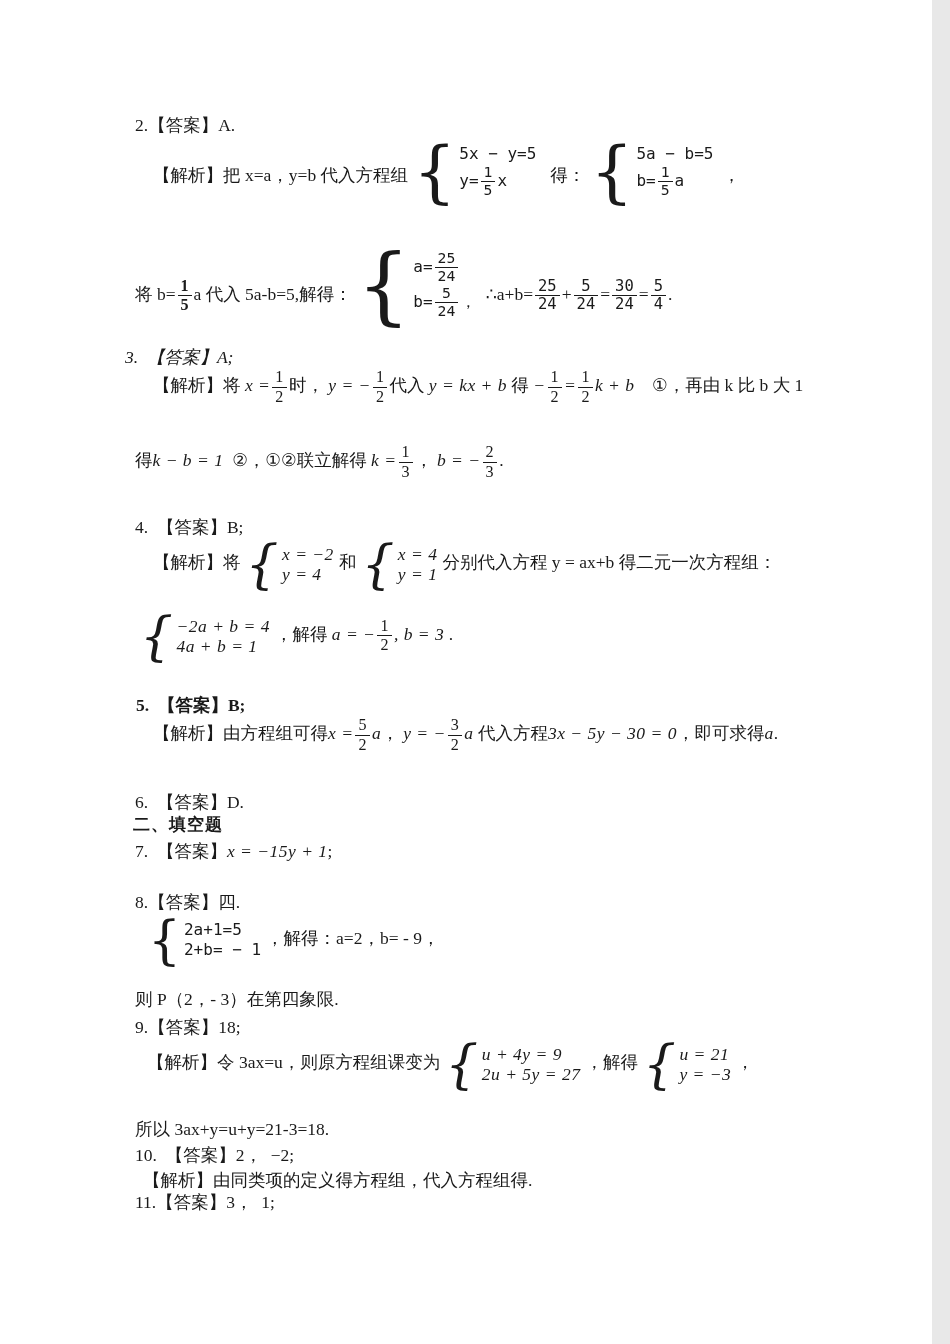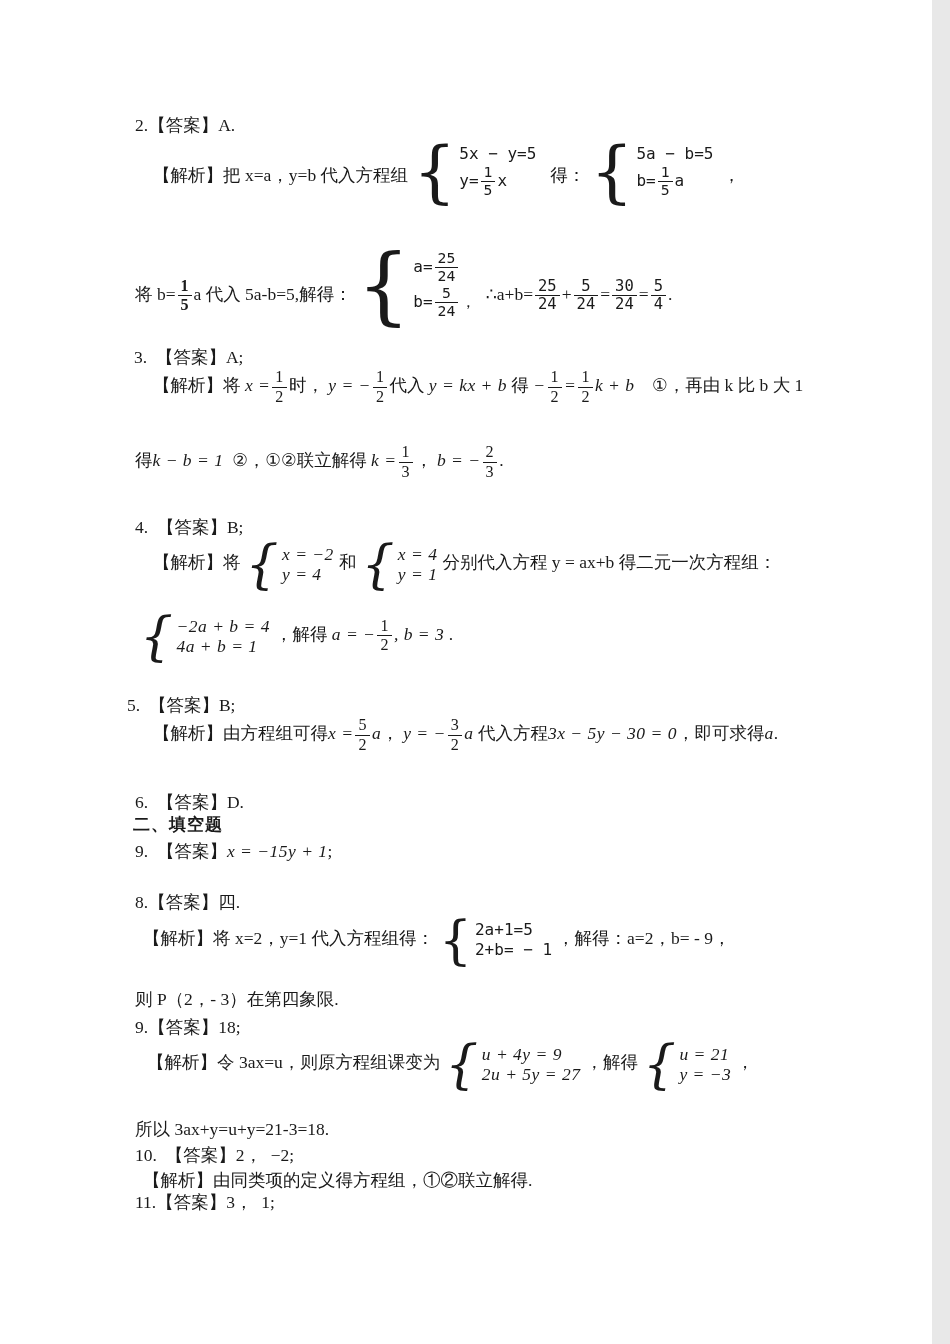--- a/index.html
+++ b/index.html
@@ -53,33 +53,33 @@
     overflow:visible;
   }
 </style>
 </head>
 <body>
 
 <div class="page" id="doc" style="background: rgb(255, 255, 255); color: rgb(26, 26, 26);">
     <div class="line" style="top: 114px; left: 135px;"><span class="t">2.【答案】A.</span></div>
     <div class="line" style="top: 140px; left: 153px;"><span class="t">【解析】把 x=a，y=b 代入方程组</span><span class="sys mono"><span class="brace" style="font-size: 68.04px; height: 63px; line-height: 63px;">{</span><span class="rows"><span class="row"><span class="t">5x − y=5</span></span><span class="row"><span class="t">y=</span><span class="frac"><span class="fn">1</span><span class="fd">5</span></span><span class="t">x</span></span></span></span><span class="t">  得：</span><span class="sys mono"><span class="brace" style="font-size: 68.04px; height: 63px; line-height: 63px;">{</span><span class="rows"><span class="row"><span class="t">5a − b=5</span></span><span class="row"><span class="t">b=</span><span class="frac"><span class="fn">1</span><span class="fd">5</span></span><span class="t">a</span></span></span></span><span class="t"> ，</span></div>
     <div class="line" style="top: 246px; left: 135px;"><span class="t">将 b=</span><span class="frac b"><span class="fn">1</span><span class="fd">5</span></span><span class="t">a 代入 5a-b=5,解得：</span><span class="sys mono"><span class="brace" style="font-size: 84.24px; height: 78px; line-height: 78px;">{</span><span class="rows"><span class="row"><span class="t">a=</span><span class="frac"><span class="fn">25</span><span class="fd">24</span></span></span><span class="row"><span class="t">b=</span><span class="frac"><span class="fn">5</span><span class="fd">24</span></span><span class="t">，</span></span></span></span><span class="t"> ∴a+b=</span><span class="frac mono"><span class="fn">25</span><span class="fd">24</span></span><span class="t">+</span><span class="frac mono"><span class="fn">5</span><span class="fd">24</span></span><span class="t">=</span><span class="frac mono"><span class="fn">30</span><span class="fd">24</span></span><span class="t">=</span><span class="frac mono"><span class="fn">5</span><span class="fd">4</span></span><span class="t">.</span></div>
-    <div class="line" style="top: 346px; left: 134px;"><span class="t">3.  【答案】A;</span></div>
+    <div class="line" style="top: 346px; left: 125px; font-style: italic;"><span class="t">3.  【答案】A;</span></div>
     <div class="line" style="top: 368px; left: 153px;"><span class="t">【解析】将 </span><span class="m">x =</span><span class="frac m"><span class="fn">1</span><span class="fd">2</span></span><span class="t">时， </span><span class="m">y = −</span><span class="frac m"><span class="fn">1</span><span class="fd">2</span></span><span class="t">代入 </span><span class="m">y = kx + b</span><span class="t"> 得 </span><span class="m">−</span><span class="frac m"><span class="fn">1</span><span class="fd">2</span></span><span class="m">=</span><span class="frac m"><span class="fn">1</span><span class="fd">2</span></span><span class="m">k + b</span><span class="t">    ①，再由 k 比 b 大 1</span></div>
     <div class="line" style="top: 443px; left: 135px;"><span class="t">得</span><span class="m">k − b = 1</span><span class="t">  ②，①②联立解得 </span><span class="m">k =</span><span class="frac m"><span class="fn">1</span><span class="fd">3</span></span><span class="t">， </span><span class="m">b = −</span><span class="frac m"><span class="fn">2</span><span class="fd">3</span></span><span class="t">.</span></div>
     <div class="line" style="top: 516px; left: 135px;"><span class="t">4.  【答案】B;</span></div>
     <div class="line" style="top: 540px; left: 153px;"><span class="t">【解析】将</span><span class="sys m"><span class="brace" style="font-size: 51.84px; height: 48px; line-height: 48px;">{</span><span class="rows"><span class="row"><span class="m">x = −2</span></span><span class="row"><span class="m">y = 4</span></span></span></span><span class="t">和</span><span class="sys m"><span class="brace" style="font-size: 51.84px; height: 48px; line-height: 48px;">{</span><span class="rows"><span class="row"><span class="m">x = 4</span></span><span class="row"><span class="m">y = 1</span></span></span></span><span class="t">分别代入方程 y = ax+b 得二元一次方程组：</span></div>
     <div class="line" style="top: 612px; left: 135px;"><span class="sys m"><span class="brace" style="font-size: 51.84px; height: 48px; line-height: 48px;">{</span><span class="rows"><span class="row"><span class="m">−2a + b = 4</span></span><span class="row"><span class="m">4a + b = 1</span></span></span></span><span class="t">，解得 </span><span class="m">a = −</span><span class="frac m"><span class="fn">1</span><span class="fd">2</span></span><span class="m">, b = 3</span><span class="t"> .</span></div>
-    <div class="line" style="top: 694px; left: 127px;"><span class="t">5.  【答案】B;</span></div>
+    <div class="line" style="top: 694px; left: 136px; font-weight: bold;"><span class="t">5.  【答案】B;</span></div>
     <div class="line" style="top: 716px; left: 153px;"><span class="t">【解析】由方程组可得</span><span class="m">x =</span><span class="frac m"><span class="fn">5</span><span class="fd">2</span></span><span class="m">a</span><span class="t">， </span><span class="m">y = −</span><span class="frac m"><span class="fn">3</span><span class="fd">2</span></span><span class="m">a</span><span class="t"> 代入方程</span><span class="m">3x − 5y − 30 = 0</span><span class="t">，即可求得</span><span class="m">a</span><span class="t">.</span></div>
     <div class="line" style="top: 791px; left: 135px;"><span class="t">6.  【答案】D.</span></div>
     <div class="line bold" style="top: 814px; left: 133px;"><span class="t">二、填空题</span></div>
-    <div class="line" style="top: 840px; left: 135px;"><span class="t">9.  【答案】</span><span class="m">x = −15y + 1</span><span class="t">;</span></div>
+    <div class="line" style="top: 840px; left: 135px;"><span class="t">7.  【答案】</span><span class="m">x = −15y + 1</span><span class="t">;</span></div>
     <div class="line" style="top: 891px; left: 135px;"><span class="t">8.【答案】四.</span></div>
-    <div class="line" style="top: 916px; left: 143px;"><span class="t">【解析】将 x=2，y=1 代入方程组得：</span><span class="sys mono"><span class="brace" style="font-size: 51.84px; height: 48px; line-height: 48px;">{</span><span class="rows"><span class="row"><span class="t">2a+1=5</span></span><span class="row"><span class="t">2+b= − 1</span></span></span></span><span class="t">，解得：a=2，b= - 9，</span></div>
+    <div class="line" style="top: 916px; left: 143px;"><span class="sys mono"><span class="brace" style="font-size: 51.84px; height: 48px; line-height: 48px;">{</span><span class="rows"><span class="row"><span class="t">2a+1=5</span></span><span class="row"><span class="t">2+b= − 1</span></span></span></span><span class="t">，解得：a=2，b= - 9，</span></div>
     <div class="line" style="top: 988px; left: 135px;"><span class="t">则 P（2，- 3）在第四象限.</span></div>
     <div class="line" style="top: 1016px; left: 135px;"><span class="t">9.【答案】18;</span></div>
     <div class="line" style="top: 1040px; left: 147px;"><span class="t">【解析】令 3ax=u，则原方程组课变为</span><span class="sys m"><span class="brace" style="font-size: 51.84px; height: 48px; line-height: 48px;">{</span><span class="rows"><span class="row"><span class="m">u + 4y = 9</span></span><span class="row"><span class="m">2u + 5y = 27</span></span></span></span><span class="t">，解得</span><span class="sys m"><span class="brace" style="font-size: 51.84px; height: 48px; line-height: 48px;">{</span><span class="rows"><span class="row"><span class="m">u = 21</span></span><span class="row"><span class="m">y = −3</span></span></span></span><span class="t">，</span></div>
     <div class="line" style="top: 1118px; left: 135px; text-align: center;"><span class="t">所以 3ax+y=u+y=21-3=18.</span></div>
     <div class="line" style="top: 1144px; left: 135px;"><span class="t">10.  【答案】2，  −2;</span></div>
-    <div class="line" style="top: 1169px; left: 143px;"><span class="t">【解析】由同类项的定义得方程组，①②联立解得.</span></div>
+    <div class="line" style="top: 1169px; left: 143px;"><span class="t">【解析】由同类项的定义得方程组，代入方程组得.</span></div>
     <div class="line" style="top: 1191px; left: 135px;"><span class="t">11.【答案】3，  1;</span></div>
   </div>
 
 </body></html>

